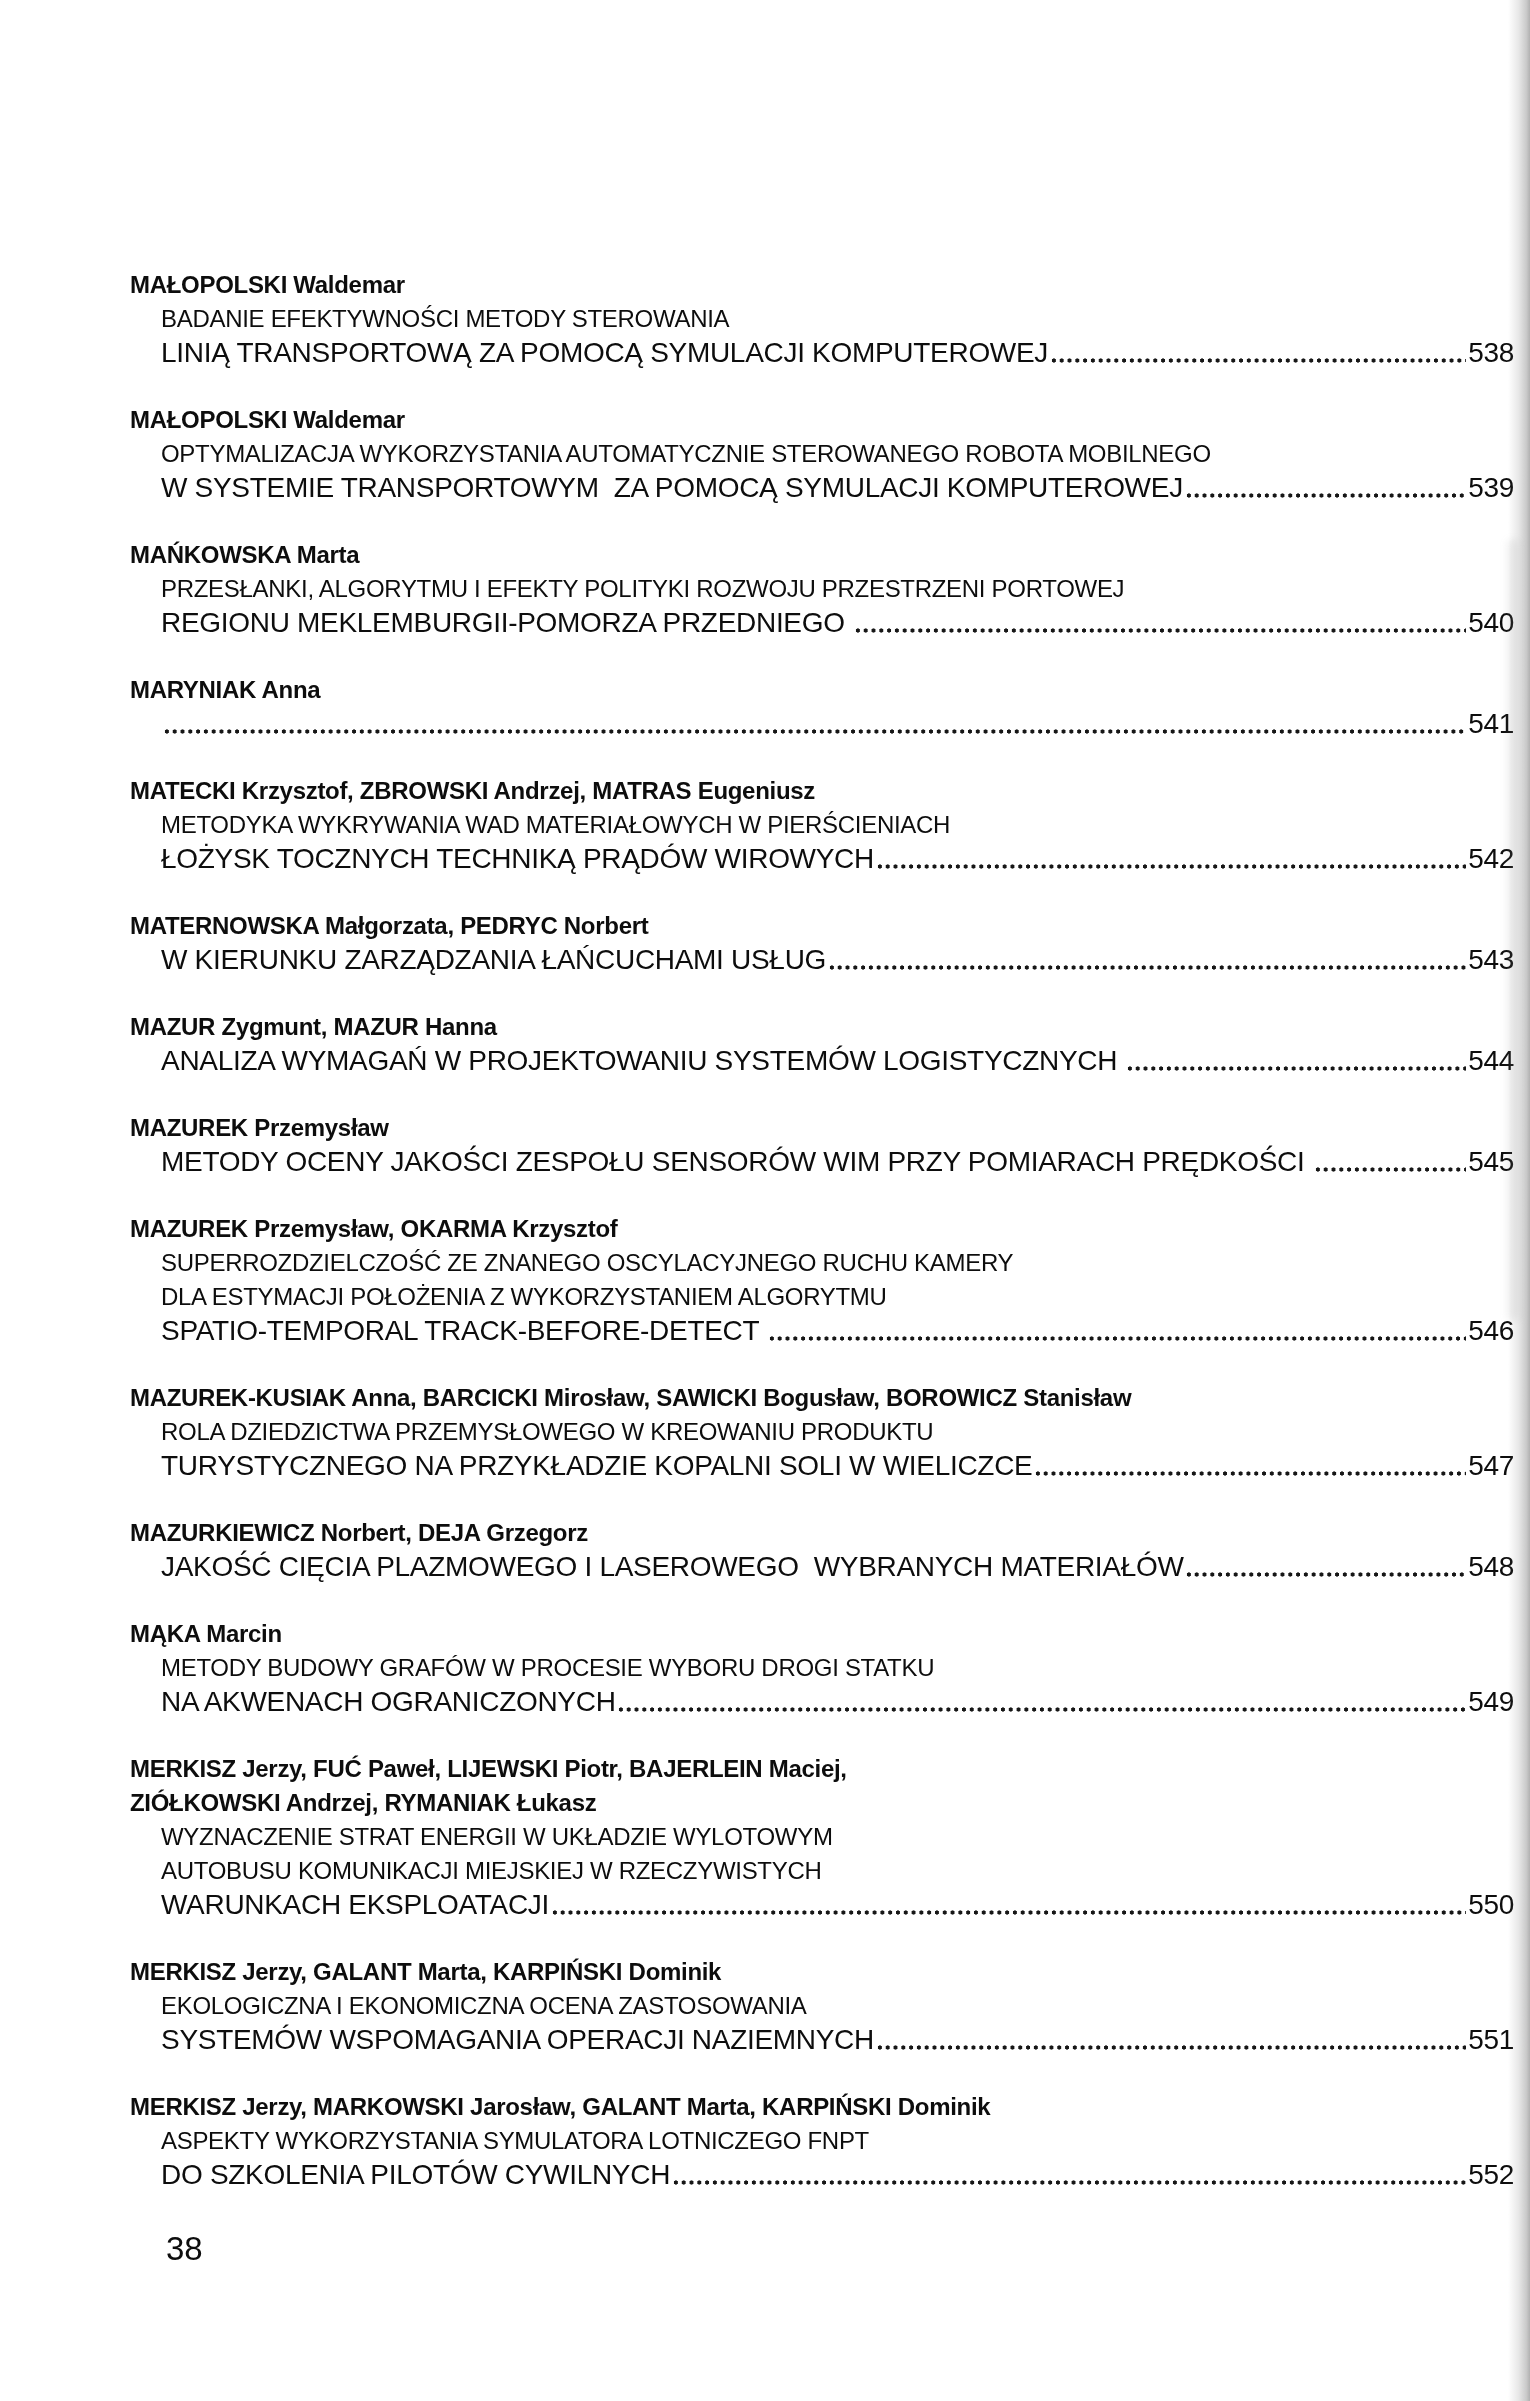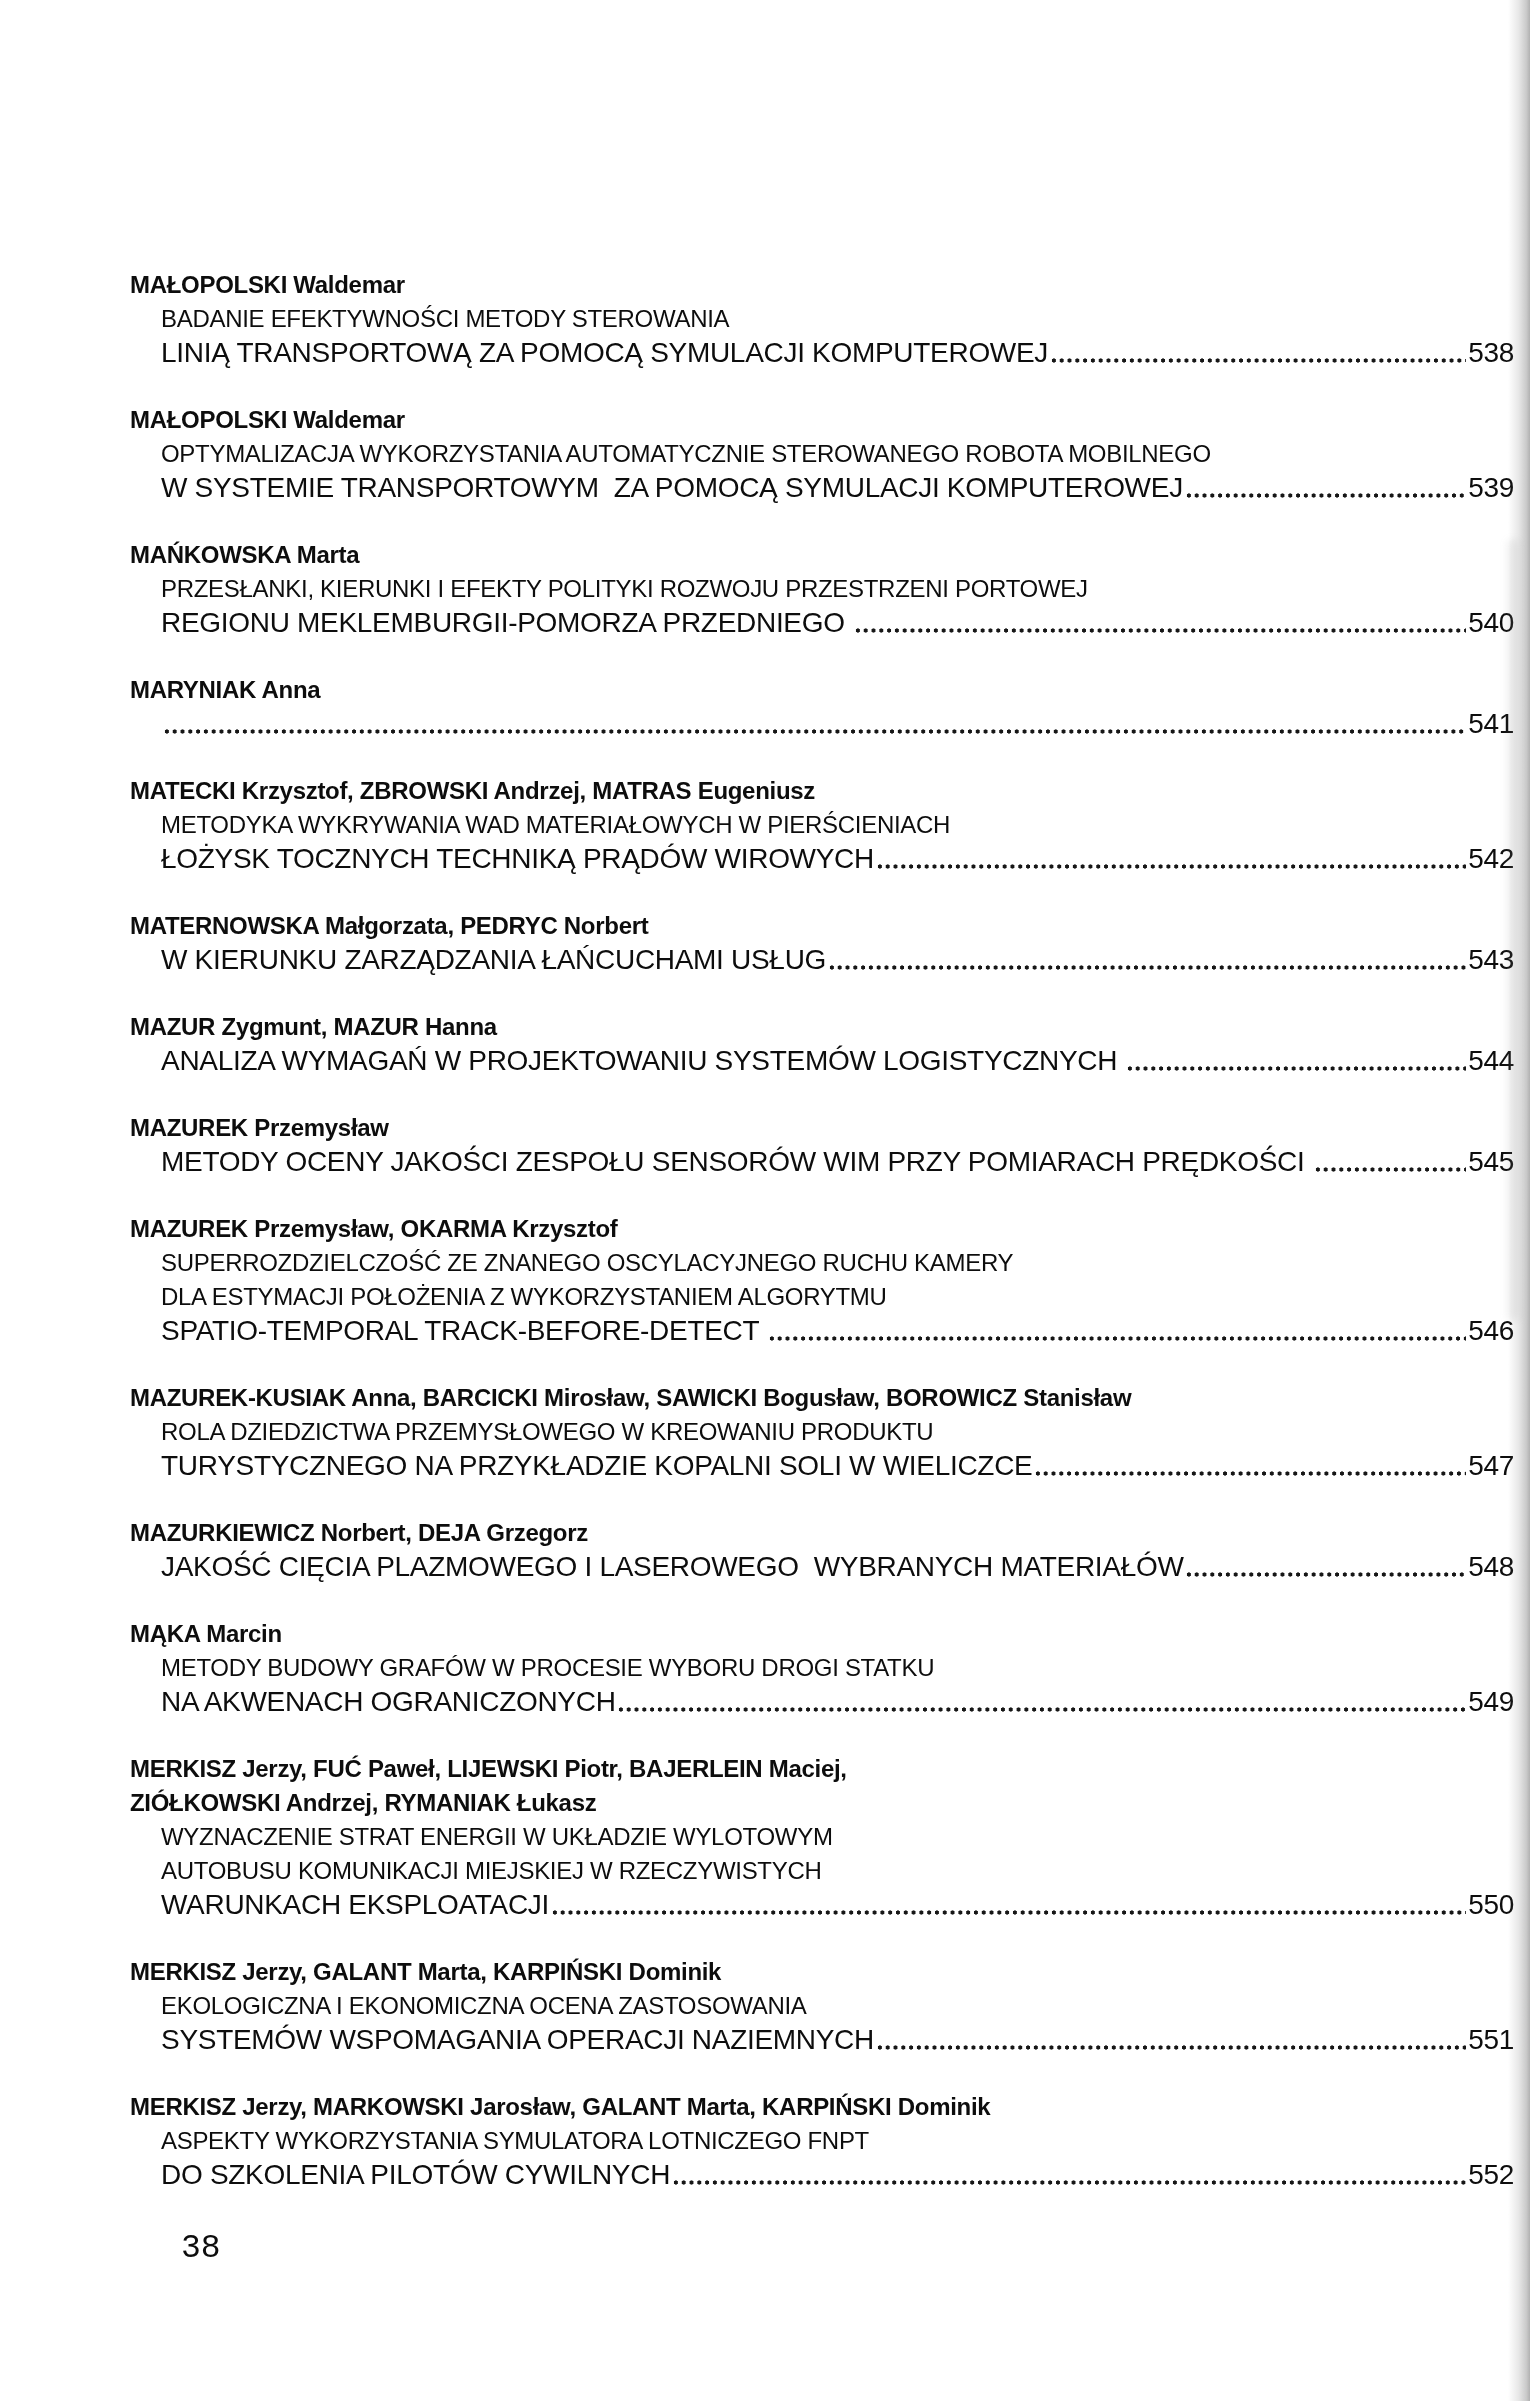--- a/index.html
+++ b/index.html
@@ -61,23 +61,23 @@
     background-repeat: repeat-x;
     background-position: left center;
     min-width: 17.4px;
   }
   .page-num {
     flex: 0 0 auto;
     letter-spacing: -0.3px;
   }
   .footer-num {
     position: absolute;
-    left: 181px;
+    left: 166px;
     top: 2230px;
-    font-family: Liberation Mono, monospace;
+    font-family: Liberation Sans, sans-serif;
     font-size: 33px;
     line-height: 38px;
   }
   .scan-edge {
     position: absolute;
     top: 0;
     right: 0;
     width: 22.6px;
     height: 2401px;
     background: linear-gradient(to right,
@@ -134,21 +134,21 @@
       </div>
     </div>
   </section>
 
   <section class="entry">
     <div class="authors">
         <div class="author-line">MAŃKOWSKA Marta</div>
       </div>
     <div class="titles-indent">
       <div class="titles">
-          <div class="title-line">PRZESŁANKI, KIERUNKI I EFEKTY POLITYKI ROZWOJU PRZESTRZENI PORTOWEJ</div>
+          <div class="title-line">PRZESŁANKI, ALGORYTMU I EFEKTY POLITYKI ROZWOJU PRZESTRZENI PORTOWEJ</div>
         </div>
       <div class="title-last">
         <span class="t-text">REGIONU MEKLEMBURGII-POMORZA PRZEDNIEGO </span>
         <span class="leader"></span>
         <span class="page-num">540</span>
       </div>
     </div>
   </section>
 
   <section class="entry">

